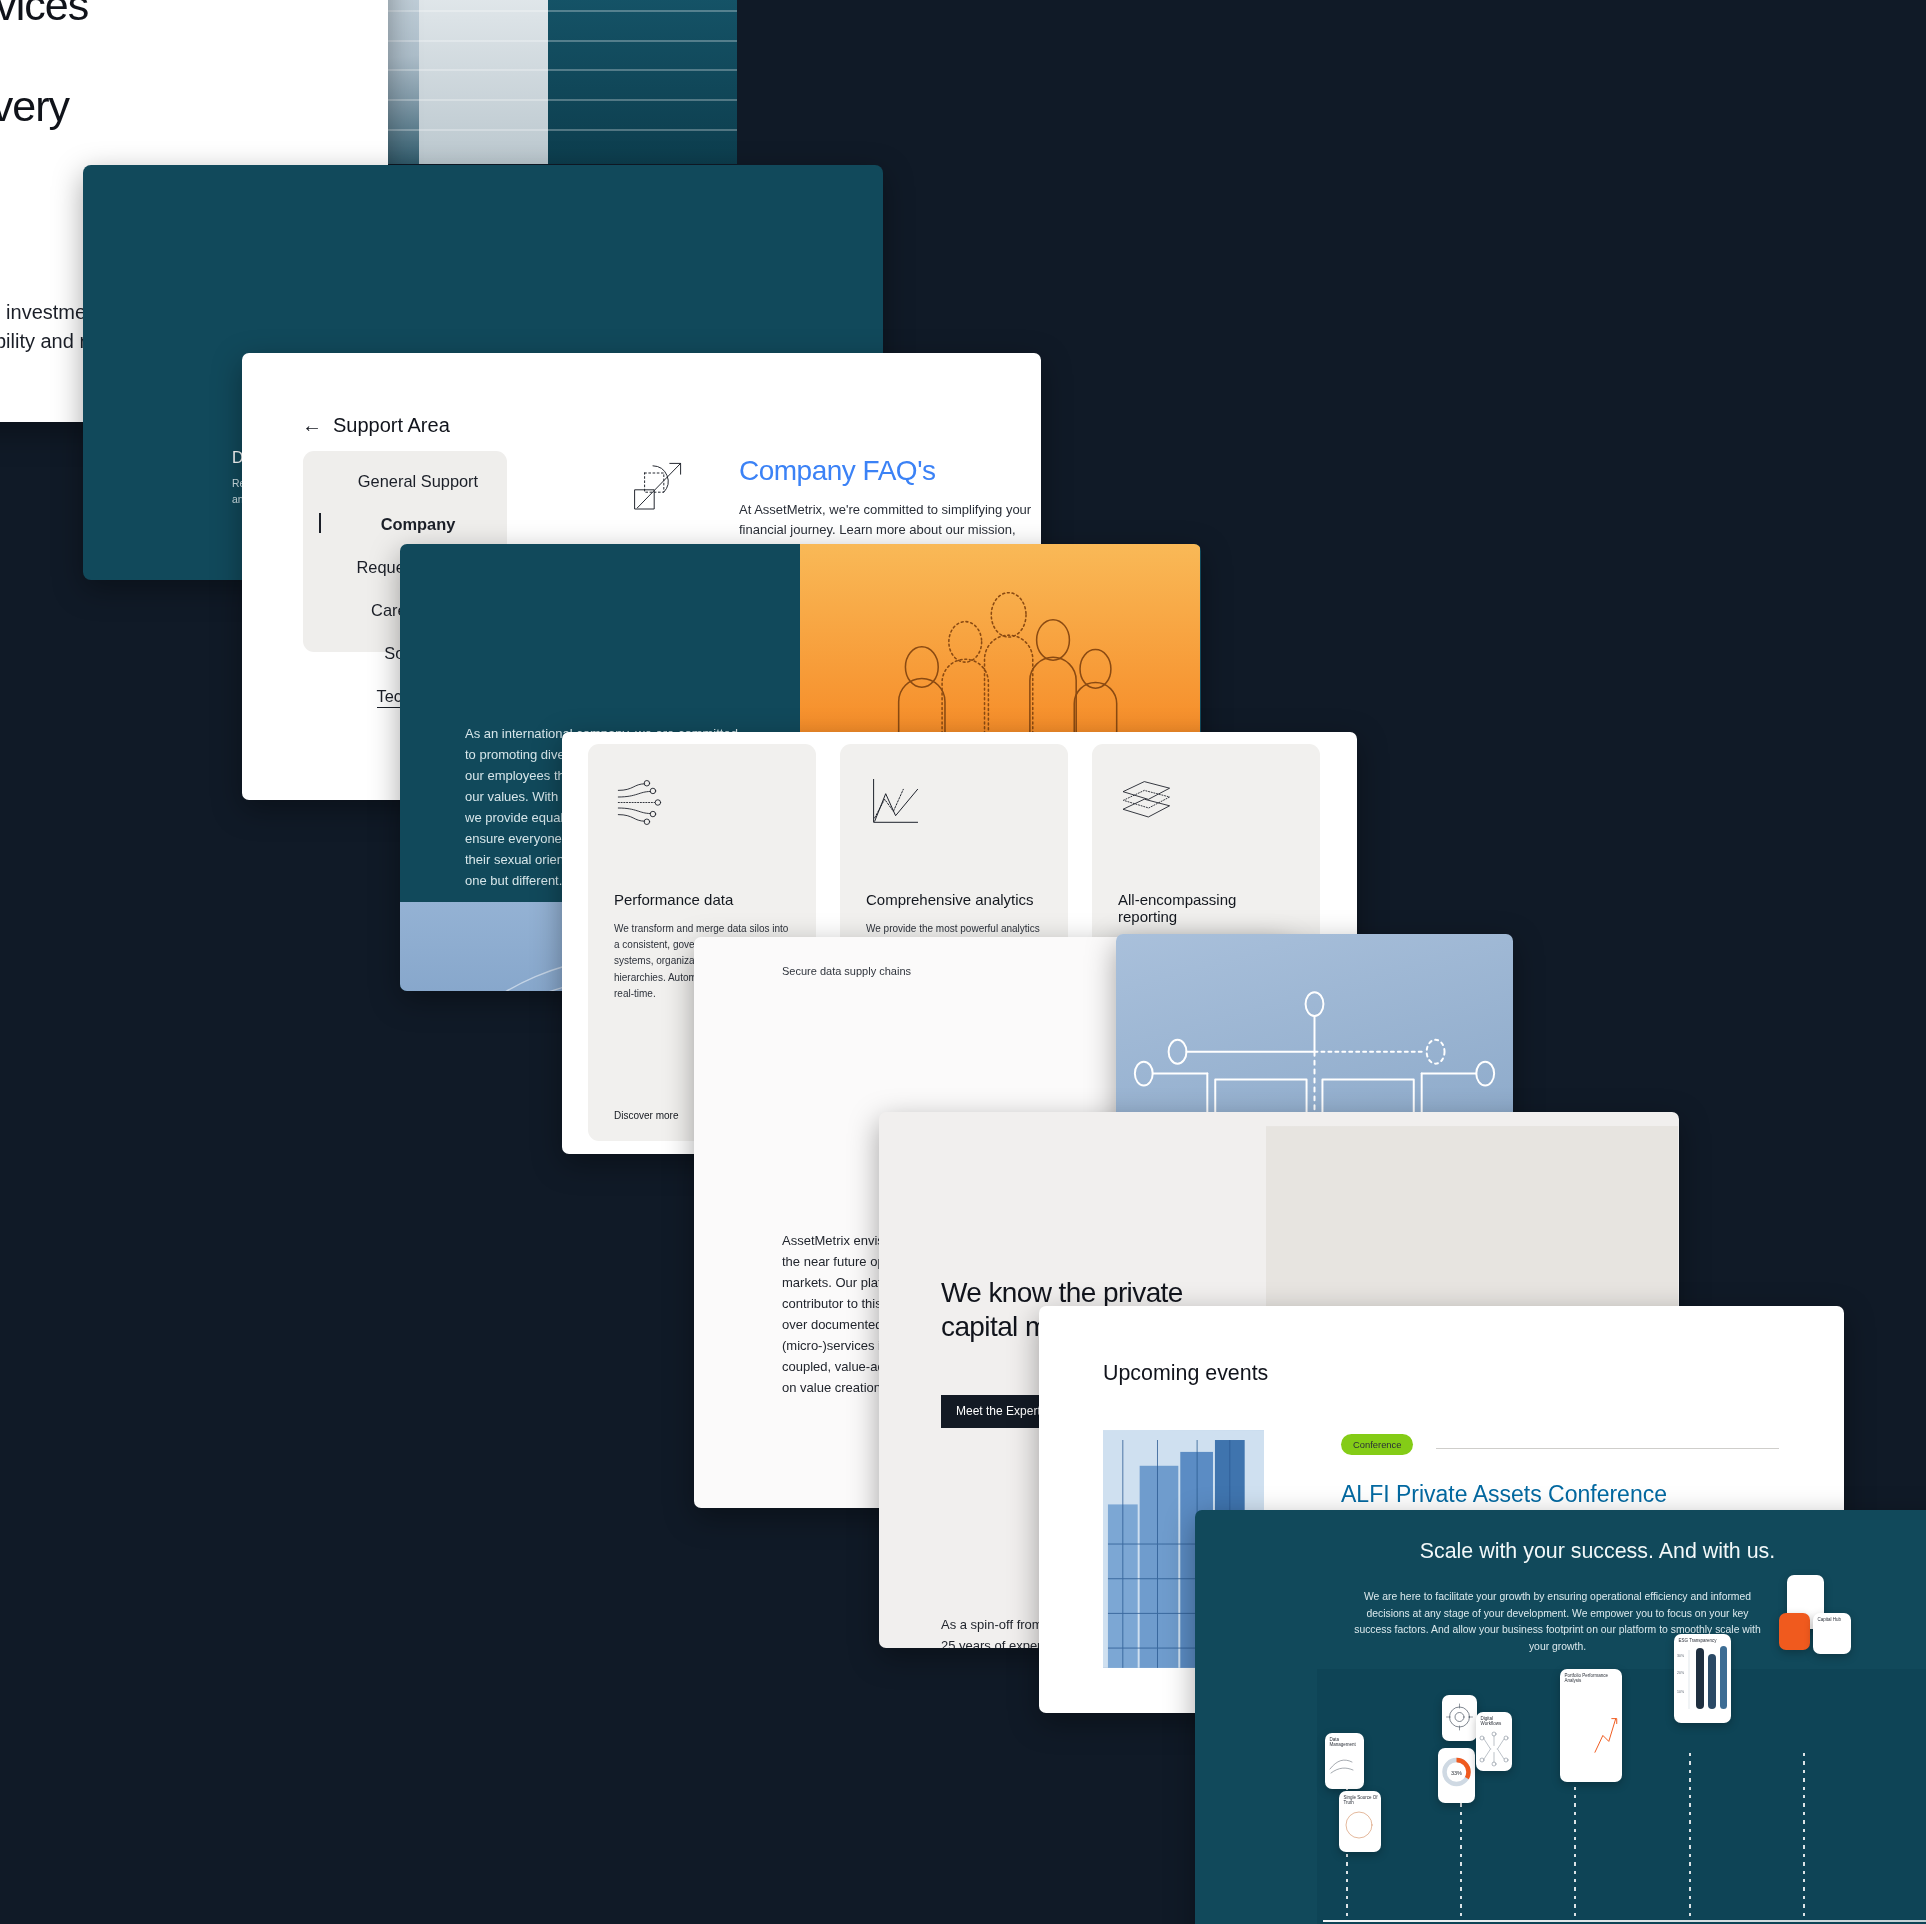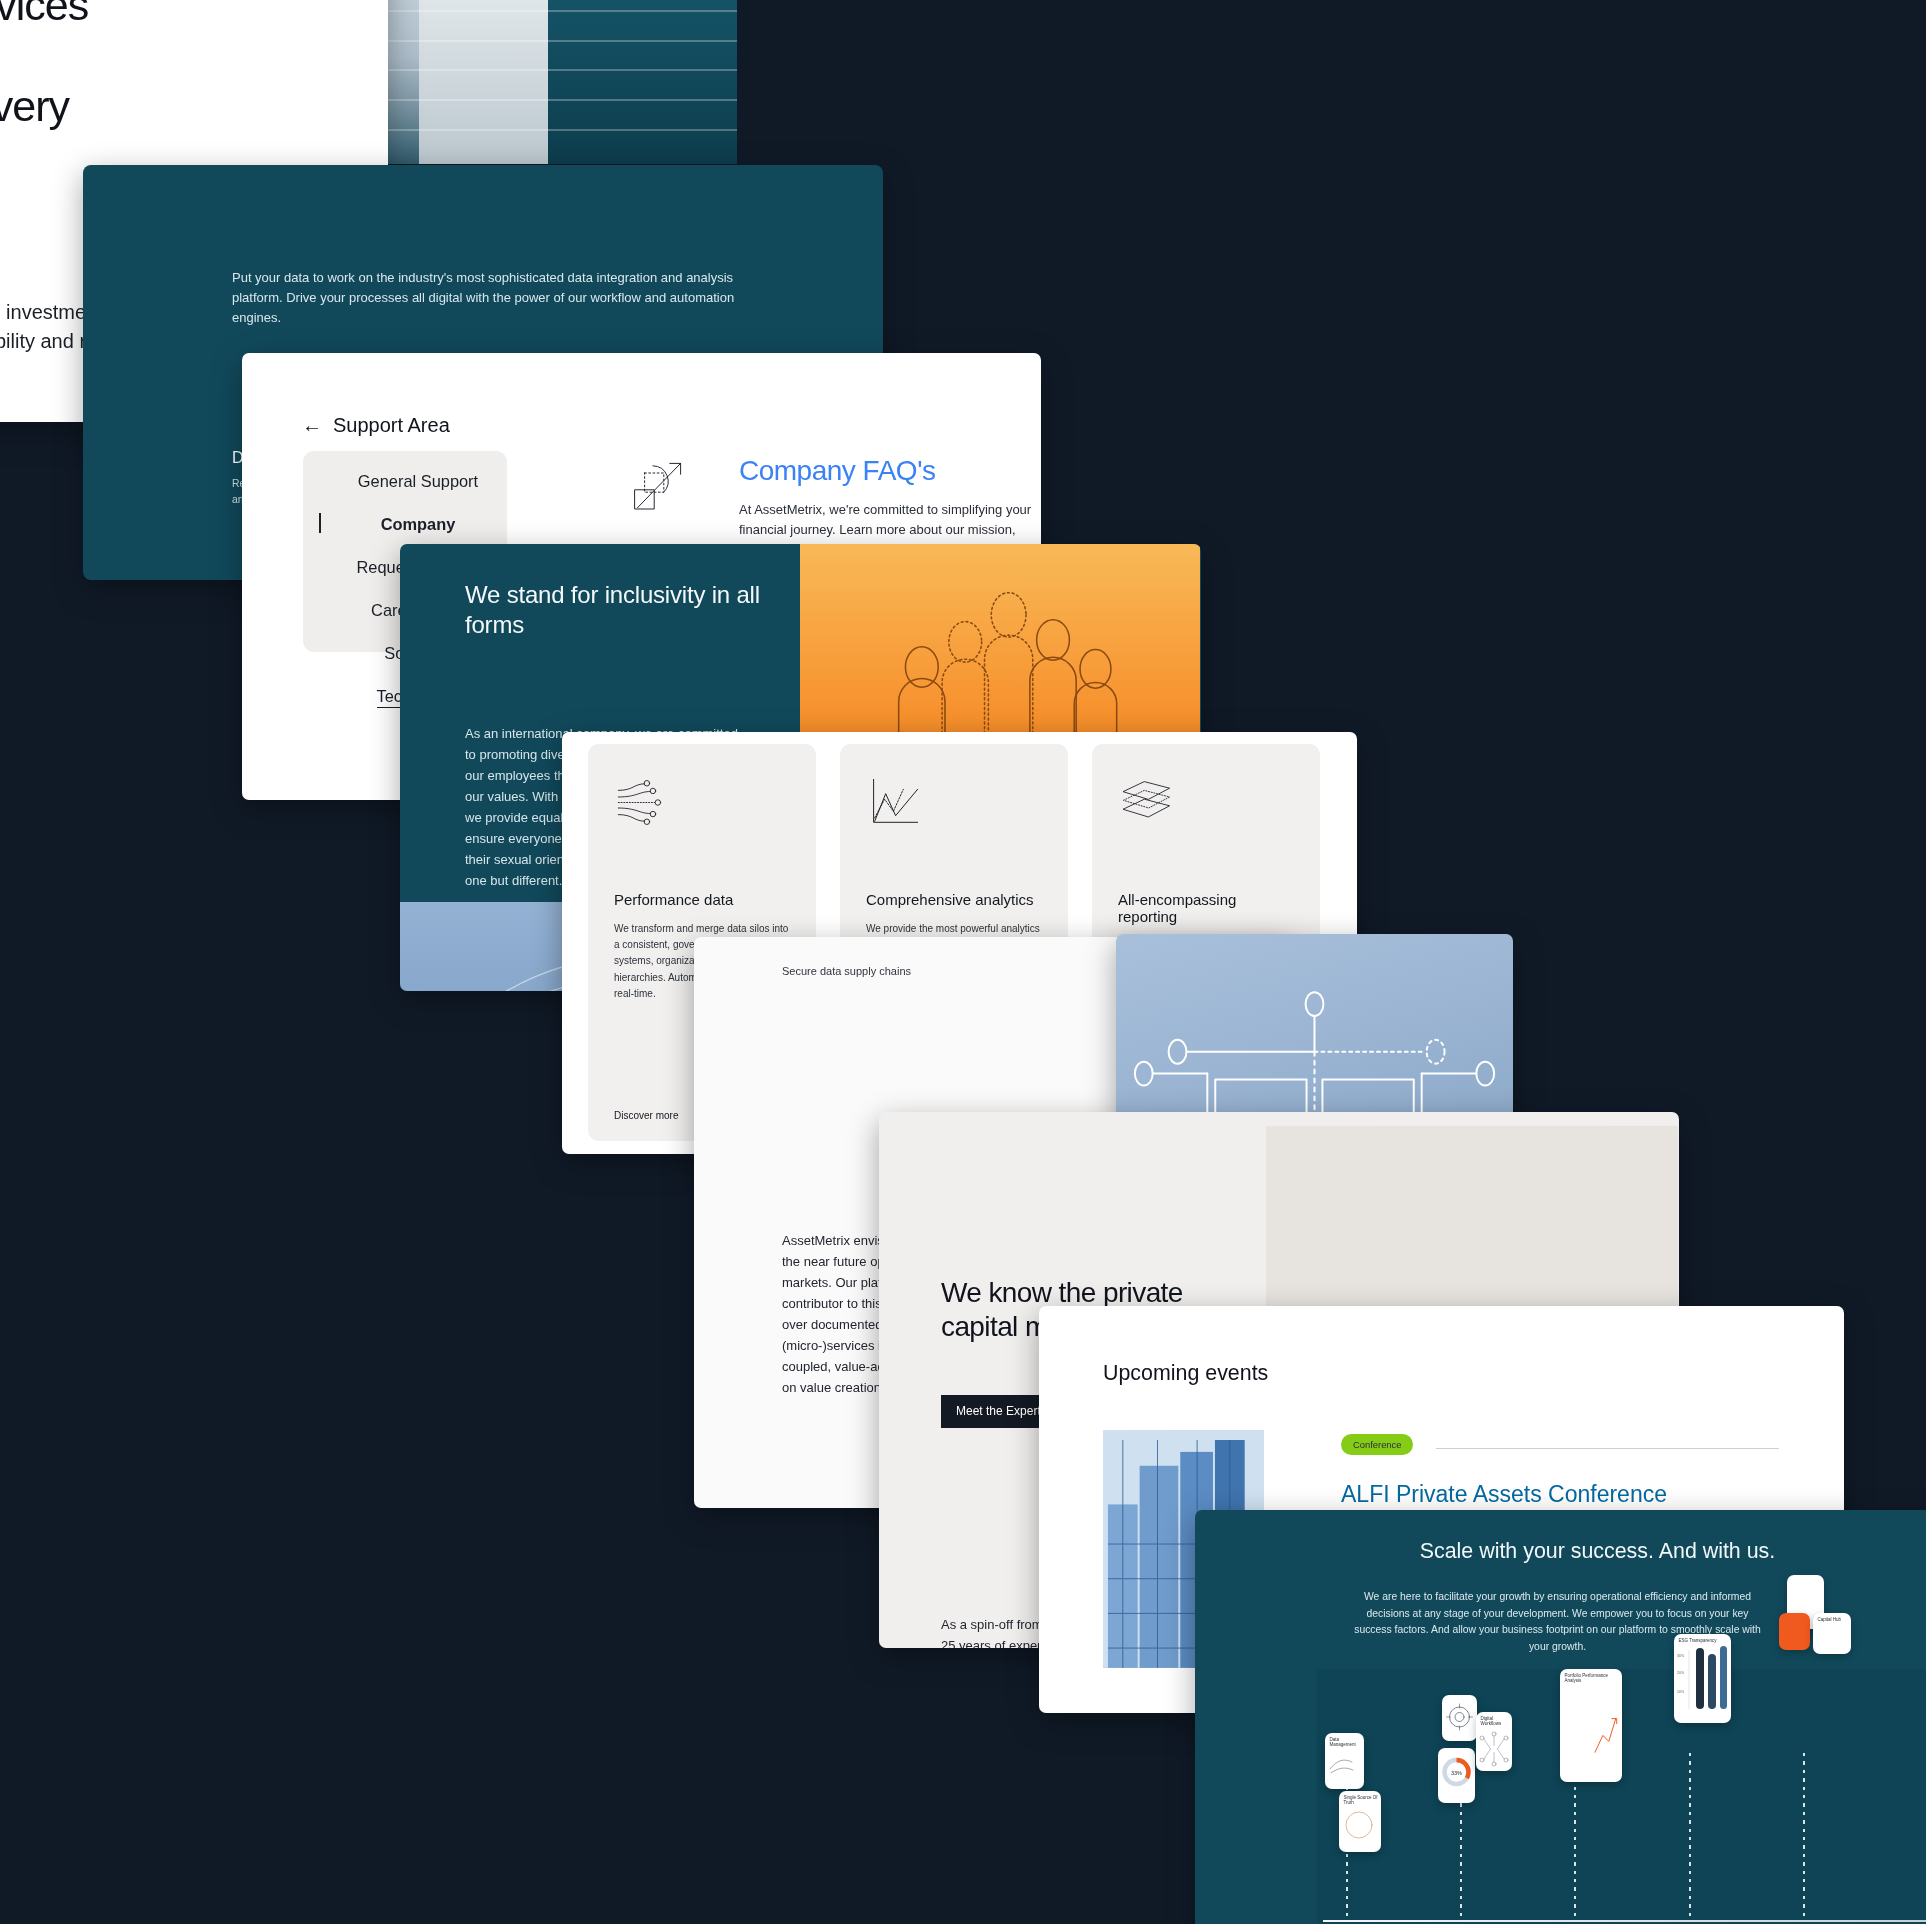--- a/index.html
+++ b/index.html
@@ -151,21 +151,20 @@
 <div class="panel shadow" id="p-hero">
   <div class="hl" style="white-space:pre-line">bespoke services
 helping you
 achive your very
 best</div>
 
   <div class="para">bespoke services and our unique investment strategies to management, we provide flexibility and re</div>
 </div>
 
 <div class="panel shadow" id="p-teal">
-  <div class="sub">Put your data to work on the industry's most sophisticated data integration and analysis platform. Drive your processes all digital with the power of our workflow and automation engines.</div>
 
   <div class="feat" style="left:149px; top:199px;">
     <svg class="st ico" viewBox="0 0 100 100" stroke="#cfe3e8" stroke-width="1.6">
       <circle cx="50" cy="50" r="30"></circle>
         <path d="M18 40a34 34 0 0 1 30-20"></path>
         <path d="M82 60a34 34 0 0 1-30 20"></path>
       <line x1="40" y1="34" x2="40" y2="62"></line>
         <line x1="50" y1="30" x2="50" y2="62"></line>
         <line x1="60" y1="34" x2="60" y2="62"></line>
       <circle cx="40" cy="66" r="3"></circle>
@@ -239,21 +238,20 @@
   </div>
 
   <div class="faqlink" style="left:497px;top:296px;width:318px;">
     <span>Our Company Values</span>
 
   </div>
 
 </div>
 
 <div class="panel shadow" id="p-incl">
-  <div class="h2">We stand for inclusivity in all forms</div>
   <div class="body">As an international company, we are committed to promoting diversity and inclusion. We give our employees the freedom of identification with our values. With over 25 different nationalities, we provide equal access to opportunities and ensure everyone feels valued, regardless of their sexual orientation or background. We are one but different.</div>
   <div class="orange">
     <svg class="st" style="position:absolute;left:20px;bottom:-10px;width:358px;height:164px" viewBox="0 0 360 170" stroke="#8a4a12" stroke-width="1.6">
       <ellipse cx="100" cy="86" rx="17" ry="21"></ellipse>
         <path d="M76 170v-48a24 24 0 0 1 48 0v48"></path>
       <ellipse cx="145" cy="60" rx="17" ry="21" stroke-dasharray="2 3"></ellipse>
         <path d="M121 170v-68a24 24 0 0 1 48 0v68" stroke-dasharray="2 3"></path>
       <ellipse cx="190" cy="32" rx="18" ry="23" stroke-dasharray="2 3"></ellipse>
         <path d="M165 170v-92a25 25 0 0 1 50 0v92" stroke-dasharray="2 3"></path>
       <ellipse cx="236" cy="58" rx="17" ry="21"></ellipse>

